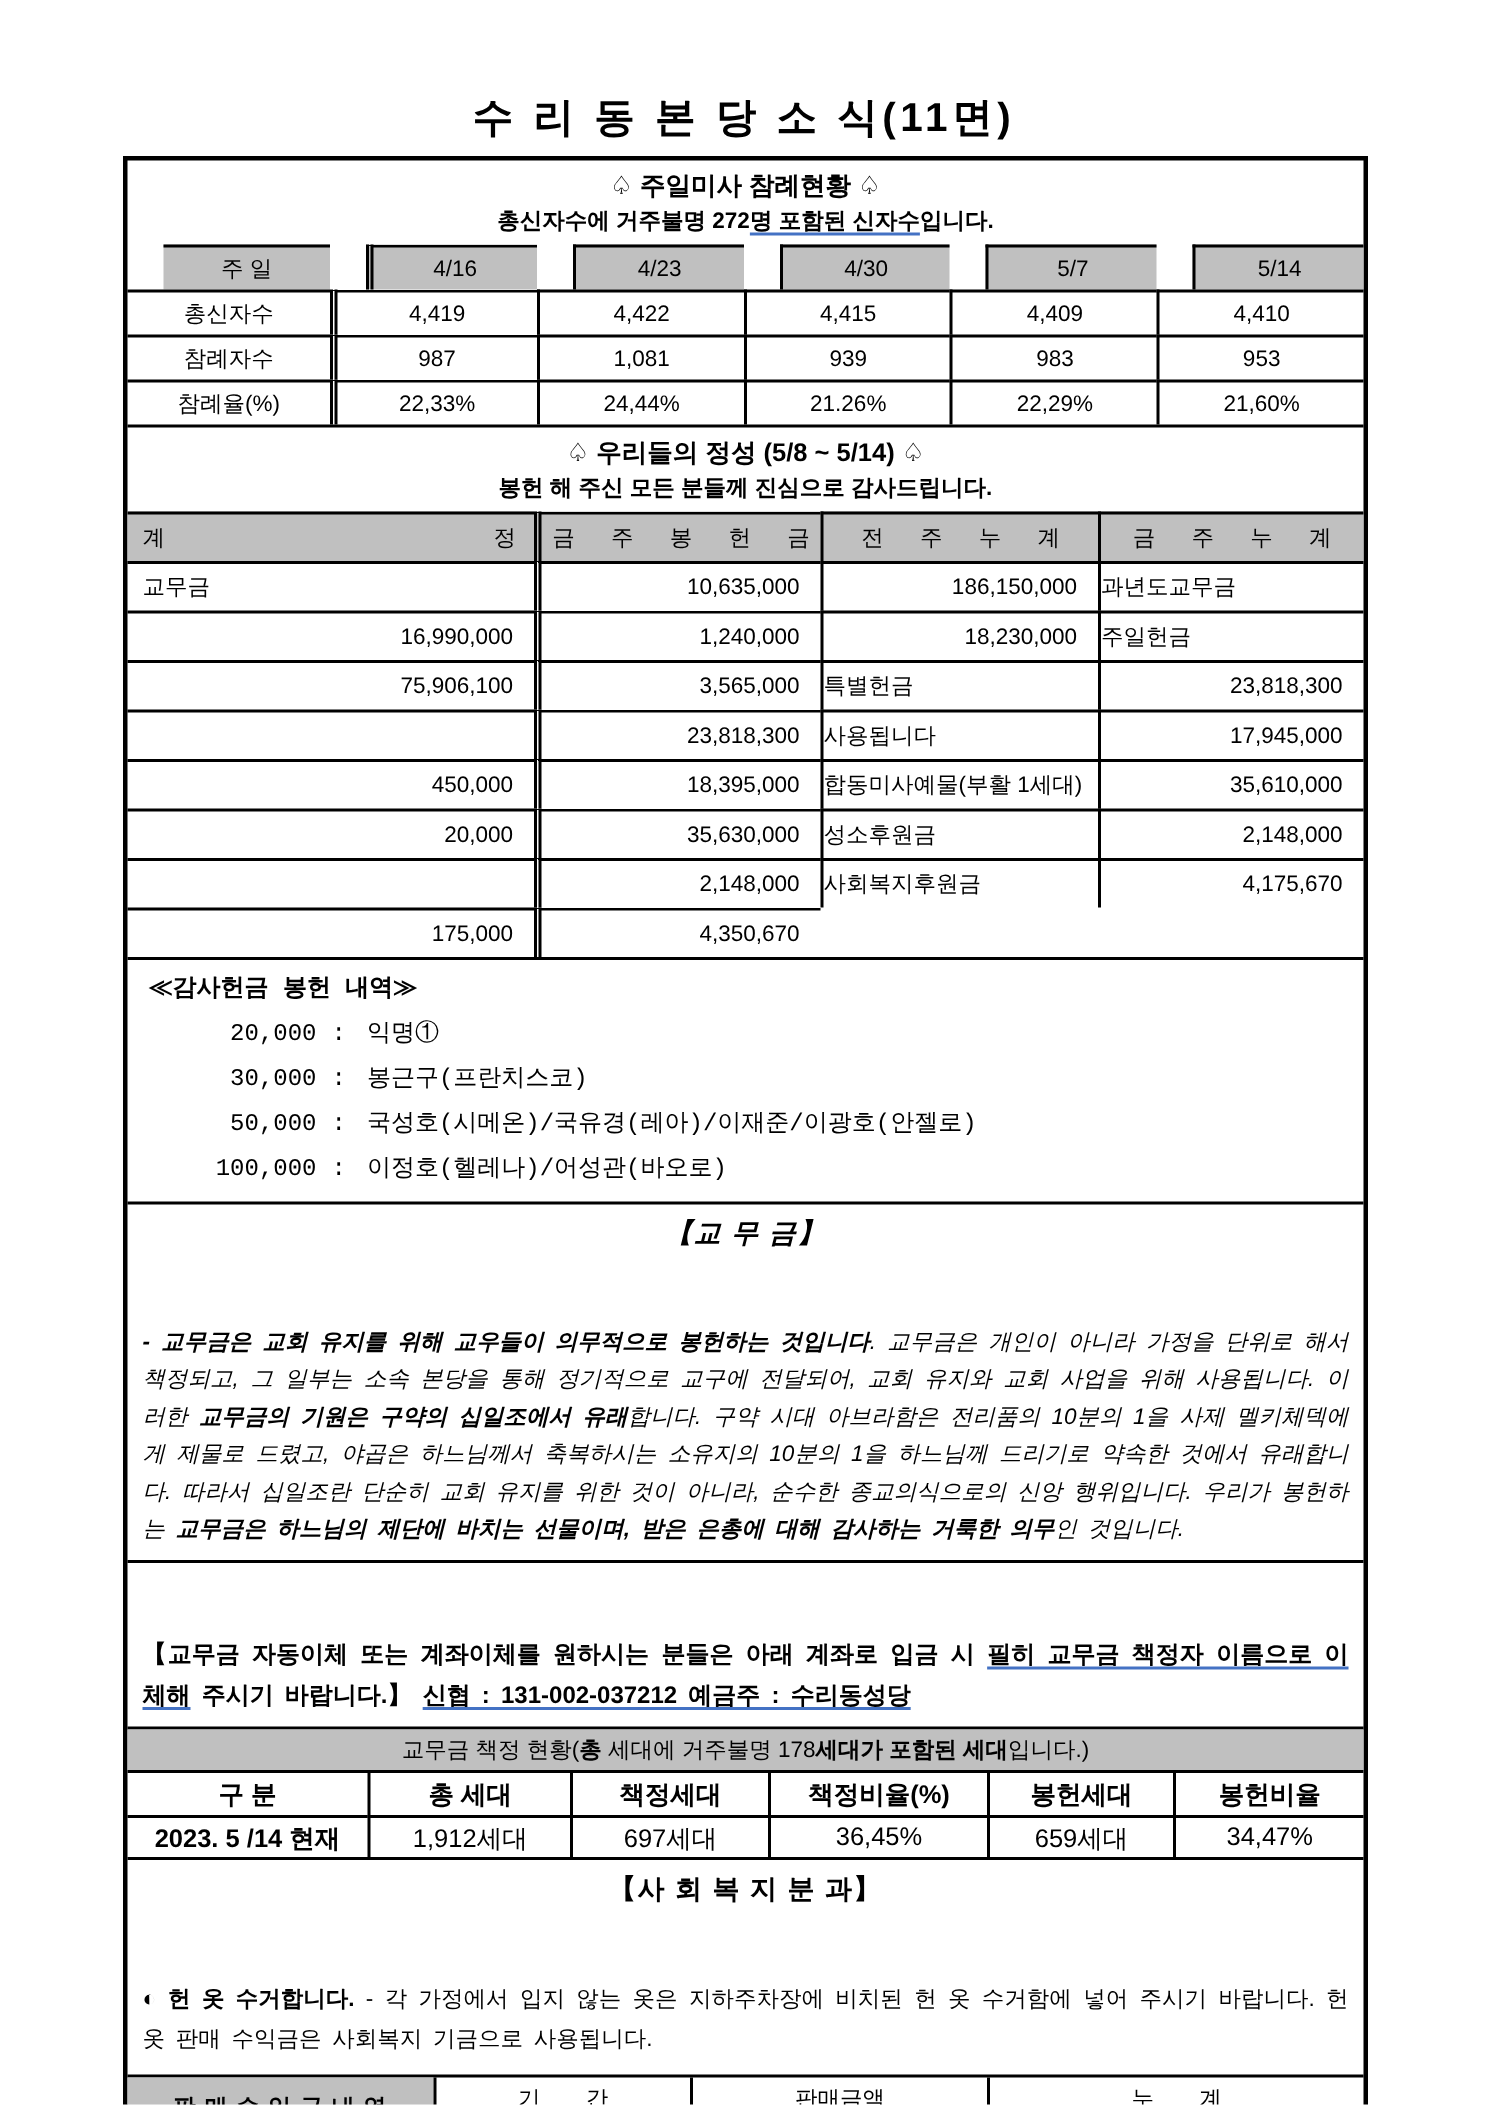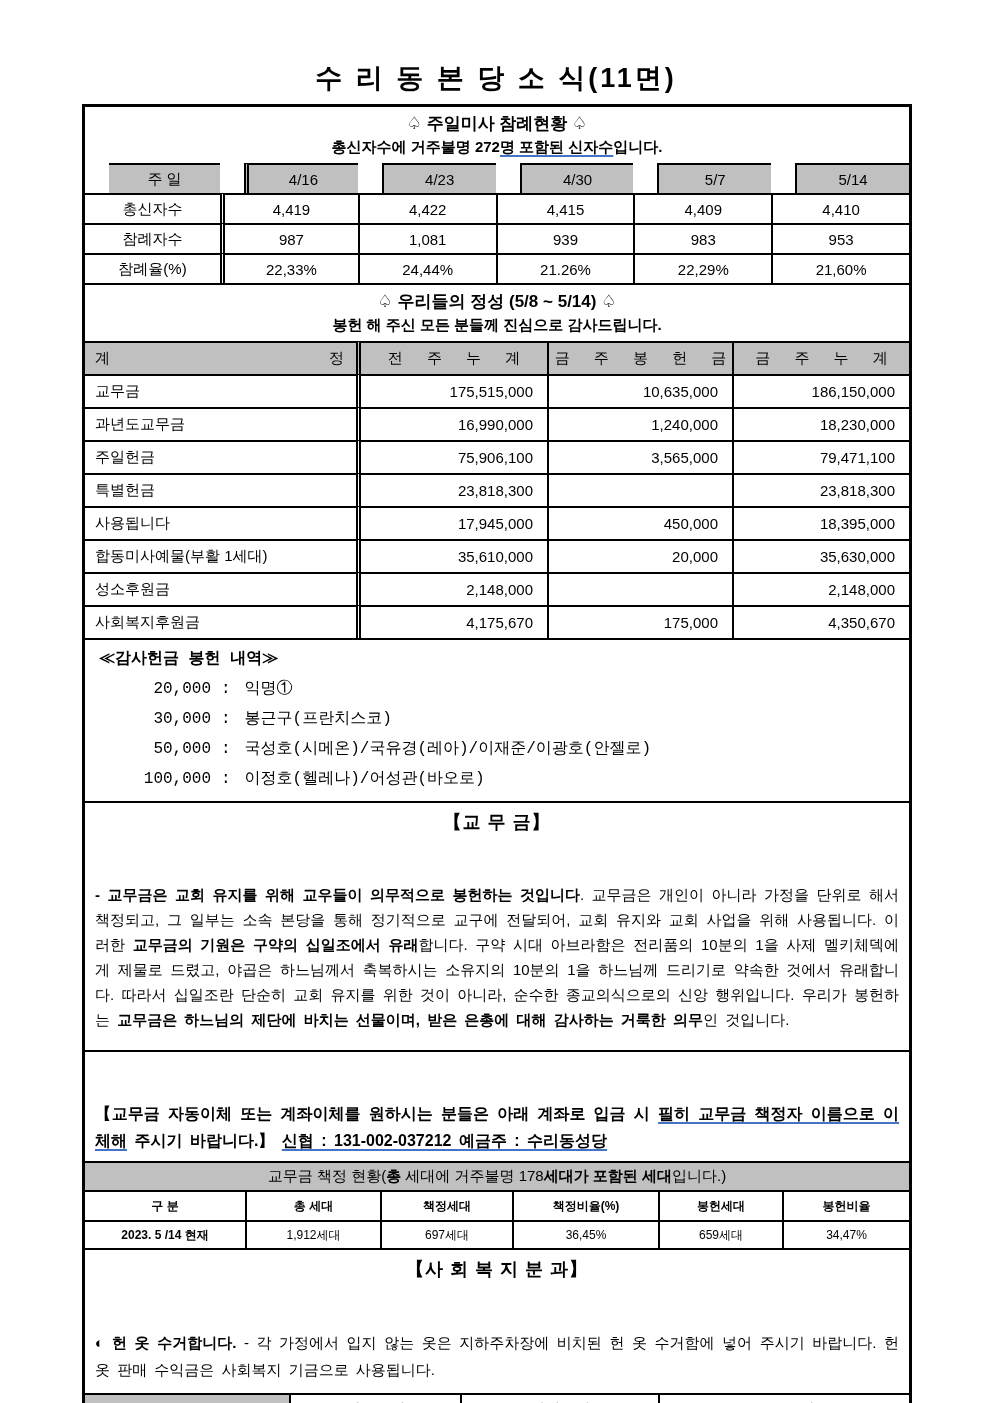--- a/index.html
+++ b/index.html
@@ -48,39 +48,39 @@
   .gridB .hd-split{ justify-content:space-between; padding:0 12px; }
 
   
   .thanks{ padding:8px 14px 12px;font-family:Liberation Mono, monospace; }
   .thanks-title{ font-weight:bold; font-size:16px; }
   .thanks-item{ display:flex; align-items:baseline; margin-top:9px; font-size:16px; }
   .thanks-item .amt{ width:112px; text-align:right; }
   .thanks-item .colon{ margin:0 14px 0 10px; }
 
   
-  .boxD{ padding:4px 10px 18px; }
+  .boxD{ padding:4px 10px 8px;font-style:italic; }
   .boxD h2, .boxG h2{
     text-align:center; font-size:18px; font-weight:bold; letter-spacing:1px; padding:3px 0 5px;
   }
   .par{ font-size:15px; line-height:25px; text-align:justify; word-spacing:3px;margin-top:43px; }
 
   
   .boxE{ padding:5px 10px 7px; }
   .boxE .par{ font-weight:bold; font-size:16px; line-height:27px; }
 
   
   .gridF-title{
     background:var(--gray,#c0c0c0); text-align:center; font-size:15px;
     padding:4px 0; border-bottom:2px solid #000;
   }
   .gridF{ display:grid; grid-template-columns:160px 135px 132px 146px 124px 1fr; }
   .gridF>div{
     border-left:2px solid #000; height:28px; display:flex; align-items:center;
-    justify-content:center; font-size:12px;
+    justify-content:center; font-size:17px;
   }
   .gridF>div:nth-child(6n+1){ border-left:none; }
   .gridF>div:nth-child(n+7){ border-top:2px solid #000; }
 
   
   .boxG{ padding:4px 10px 10px; }
   .boxG .par{ font-size:15px; line-height:27px; }
 
   
   .gridH{ display:grid; grid-template-columns:204px 171px 198px 1fr; grid-auto-rows:29px; }
@@ -145,38 +145,36 @@
   <section>
     <div class="sec-title">
       <div class="t1">♤ 우리들의 정성 (5/8 ~ 5/14) ♤</div>
       <div class="t2">봉헌 해 주신 모든 분들께 진심으로 감사드립니다.</div>
     </div>
     <div class="gridB">
       <div class="hd-split">
         <span>계</span>
         <span>정</span>
       </div>
+      <div class="hd">금 주 봉 헌 금</div>
       <div class="hd">전 주 누 계</div>
-      <div class="hd">금 주 봉 헌 금</div>
       <div class="hd">금 주 누 계</div>
 
       <div>교무금</div>
-      <div class="num">175,515,000</div>
       <div class="num">10,635,000</div>
       <div class="num">186,150,000</div>
 
       <div>과년도교무금</div>
       <div class="num">16,990,000</div>
       <div class="num">1,240,000</div>
       <div class="num">18,230,000</div>
 
       <div>주일헌금</div>
       <div class="num">75,906,100</div>
       <div class="num">3,565,000</div>
-      <div class="num">79,471,100</div>
 
       <div>특별헌금</div>
       <div class="num">23,818,300</div>
       <div class="num"></div>
       <div class="num">23,818,300</div>
 
       <div>사용됩니다</div>
       <div class="num">17,945,000</div>
       <div class="num">450,000</div>
       <div class="num">18,395,000</div>

